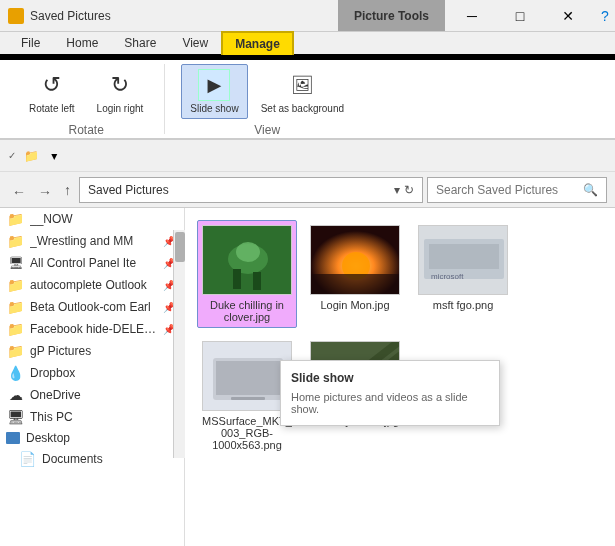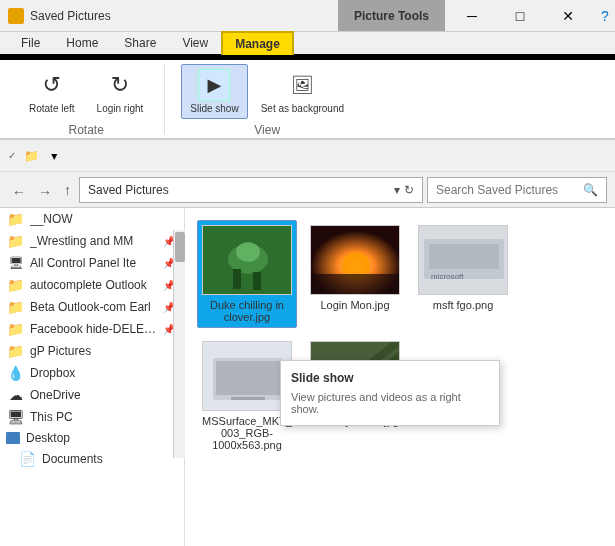--- a/index.html
+++ b/index.html
@@ -103,21 +103,21 @@
     .content-area {
       flex: 1; background: white; padding: 8px; overflow-y: auto;
       display: flex; flex-direction: column; gap: 8px;
     }
     .file-grid { display: flex; flex-wrap: wrap; gap: 8px; padding: 4px; }
     .file-item {
       display: flex; flex-direction: column; align-items: center;
       width: 100px; cursor: pointer; padding: 4px; border: 1px solid transparent;
       border-radius: 2px; gap: 4px;
     }
-    .file-item.selected { background: #0ea5e9; border-color: #7090d0; }
+    .file-item.selected { background: #f0abfc; border-color: #7090d0; }
     .file-thumb {
       width: 90px; height: 70px; object-fit: cover;
       border: 1px solid #ccc; display: flex; align-items: flex-end; justify-content: center;
       overflow: hidden; background: #e0e0e0;
     }
     .file-name { font-size: 11px; text-align: center; color: #333; word-break: break-word; }
 
     
     .tooltip-popup {
       position: absolute; top: 152px; left: 95px; z-index: 100;
@@ -339,18 +339,18 @@
               <line x1="40" y1="70" x2="90" y2="30" stroke="#3a4e2a" stroke-width="8"></line>
               <line x1="60" y1="70" x2="90" y2="45" stroke="#3a4e2a" stroke-width="8"></line>
             </svg>
           </div>
           <span class="file-name">Security Stock.jpg</span>
         </div>
       </div>
 
       <div class="tooltip-popup">
         <div class="tooltip-title">Slide show</div>
-        <div class="tooltip-desc">View pictures and videos as a right show.</div>
+        <div class="tooltip-desc">Home pictures and videos as a slide show.</div>
       </div>
     </div>
   </div>
 
 </div>
 
 </body></html>

